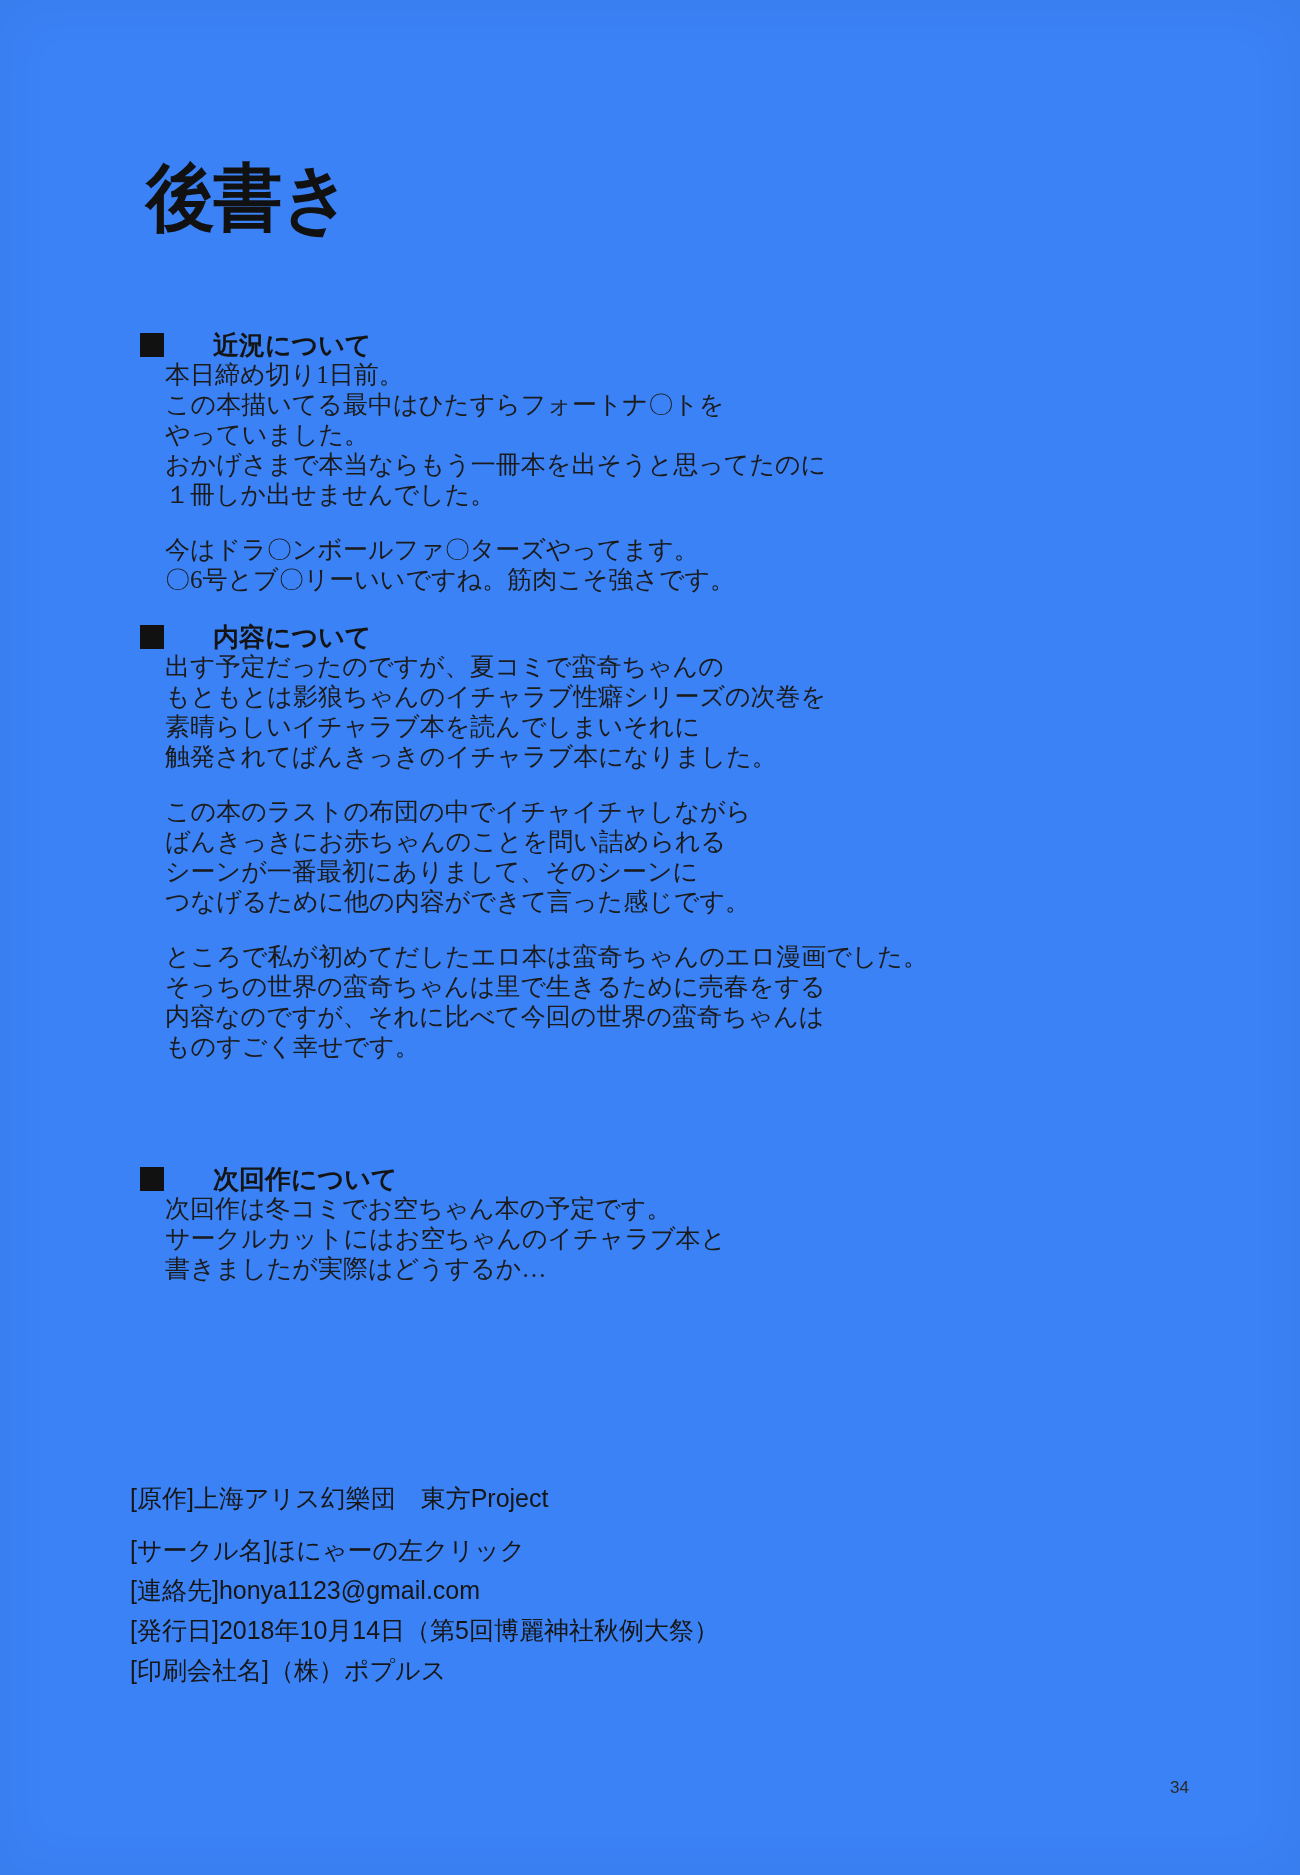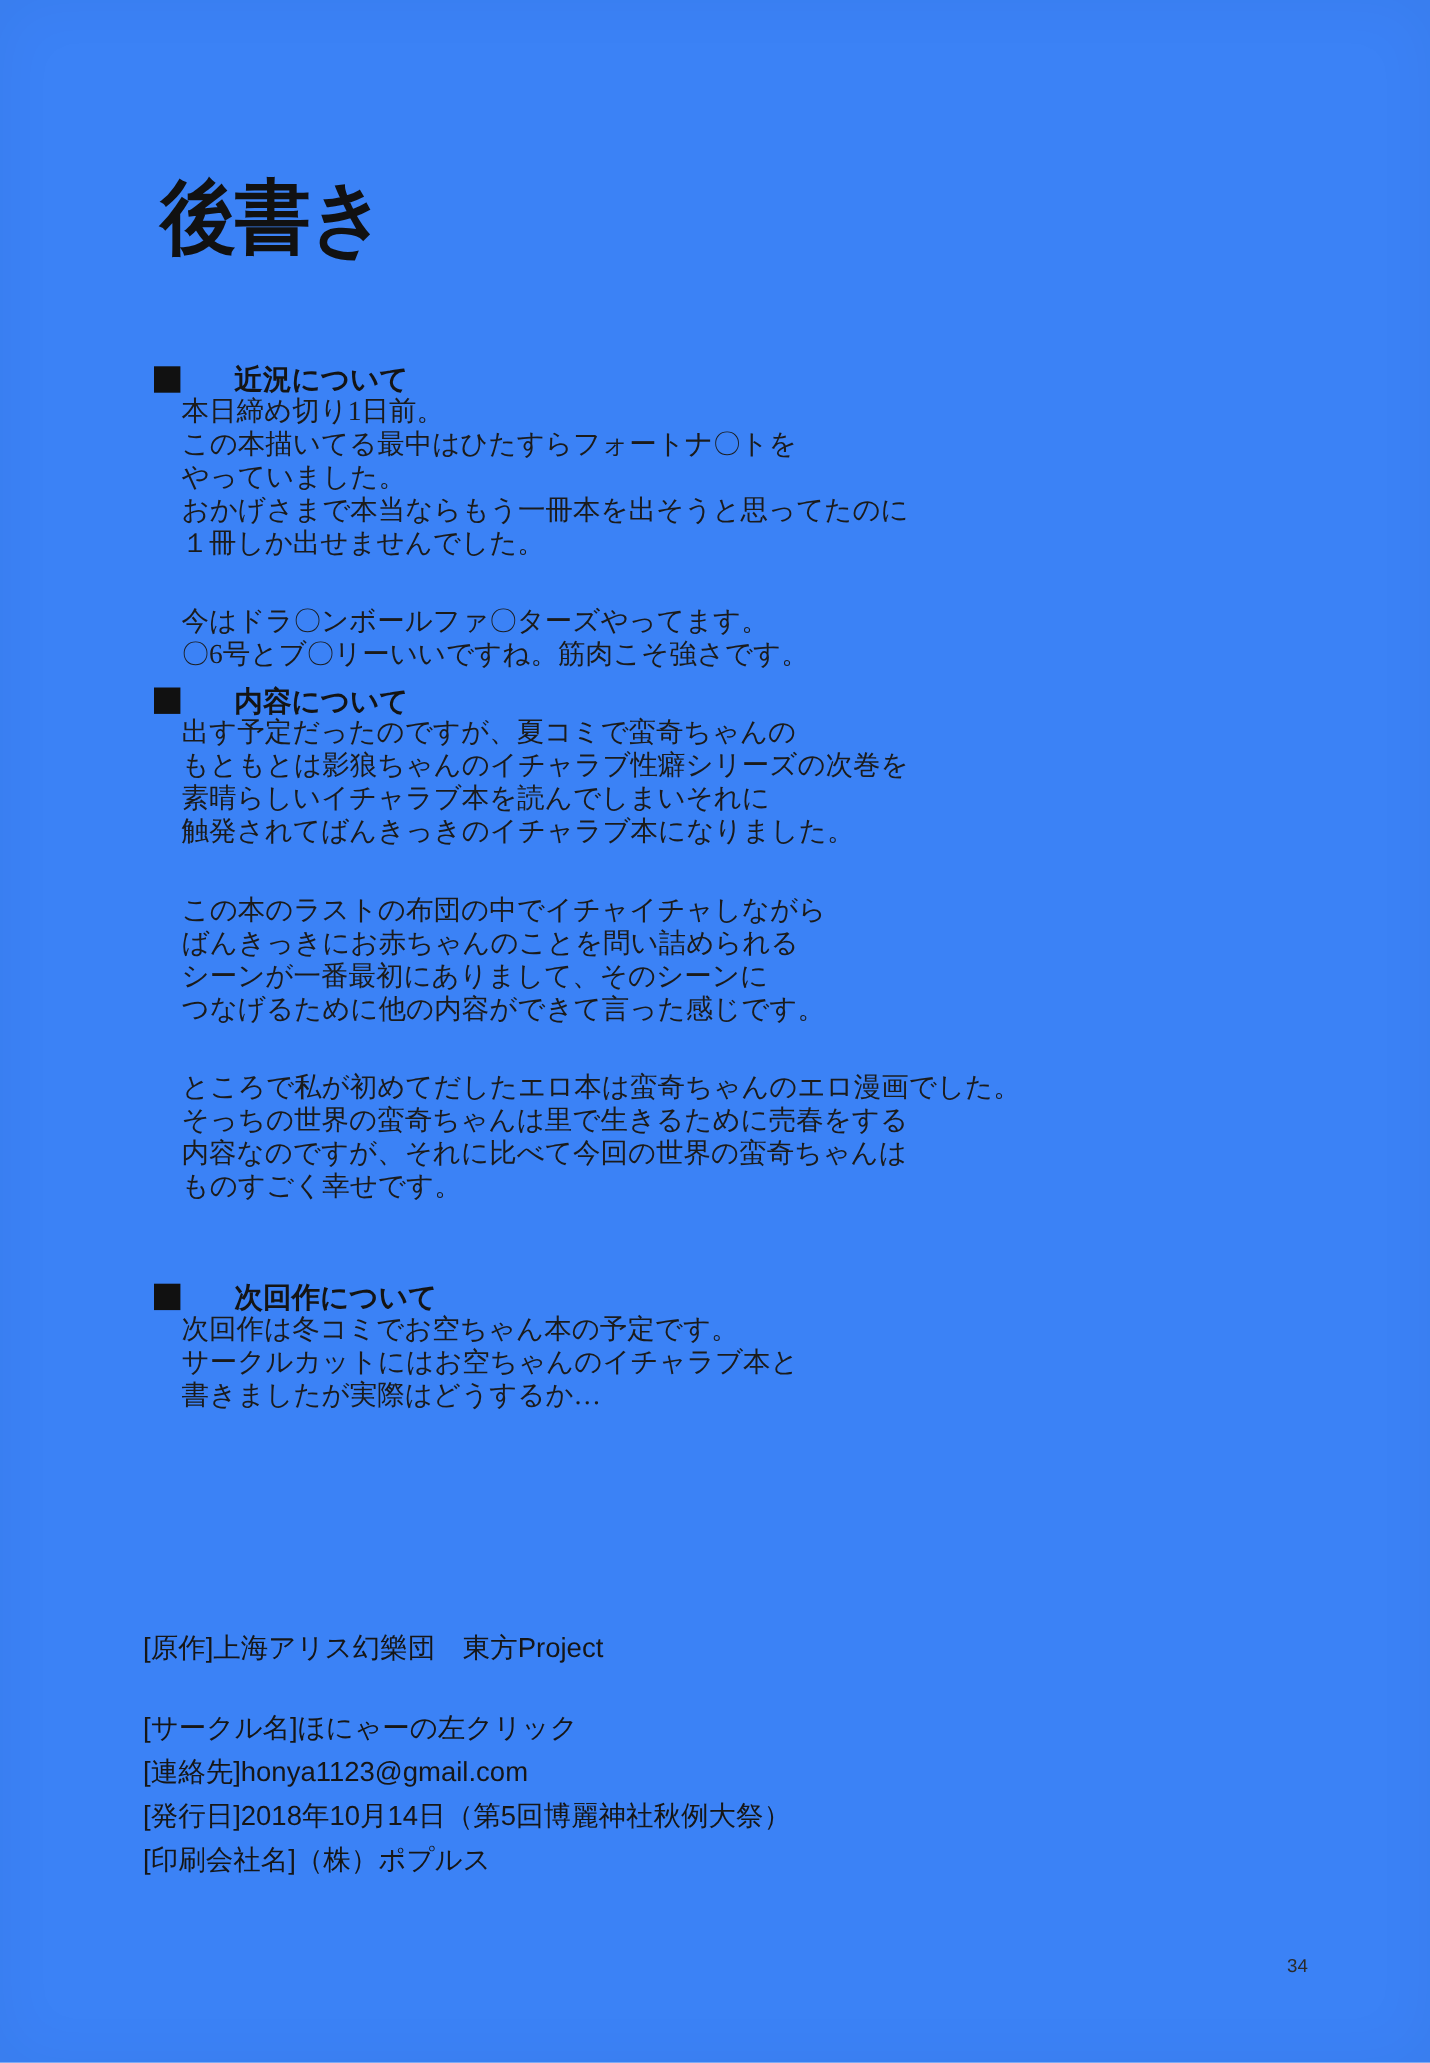--- a/index.html
+++ b/index.html
@@ -39,32 +39,32 @@
   .section-heading{
     font-family:"Liberation Sans",sans-serif;
     font-weight:700;font-size:26px;line-height:30px;
     display:flex;align-items:center;color:#141414;gap:48px;
   }
   .marker{
     display:inline-block;width:24px;height:24px;
     background:#111;margin-right:1px;flex:0 0 auto;
   }
   .paragraph{padding-left:25px;}
-  .paragraph + .paragraph{margin-top:41px;}
+  .paragraph + .paragraph{margin-top:25px;}
   .line{white-space:pre;}
   .colophon{
     position:absolute;left:130px;top:1478px;width:1100px;
     font-family:"Liberation Sans",sans-serif;
     color:#161616;
   }
   .colophon-line{
     font-size:25px;line-height:40px;font-weight:500;
     white-space:pre;
   }
-  .colophon-line.gap{margin-top:33px;}
+  .colophon-line.gap{margin-top:12px;}
   .page-number{
     position:absolute;left:1170px;top:1778px;
     font-size:17px;color:#2a2a2a;
     font-family:Liberation Sans, sans-serif;
   }
 </style>
 </head>
 <body>
 
 <div class="page">

